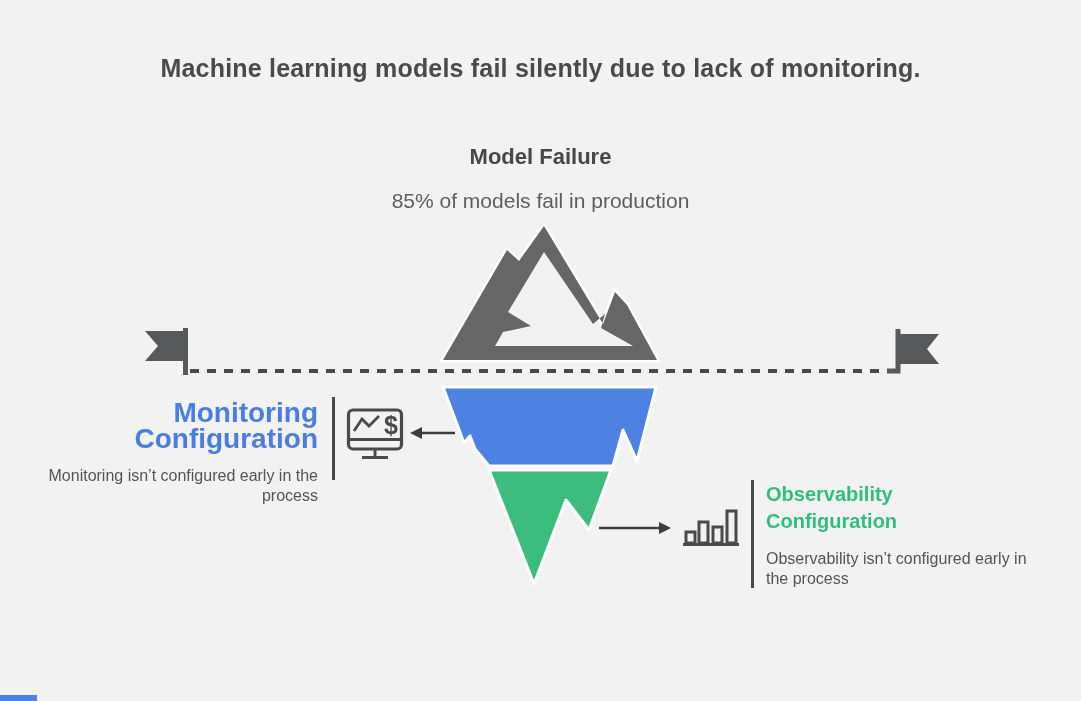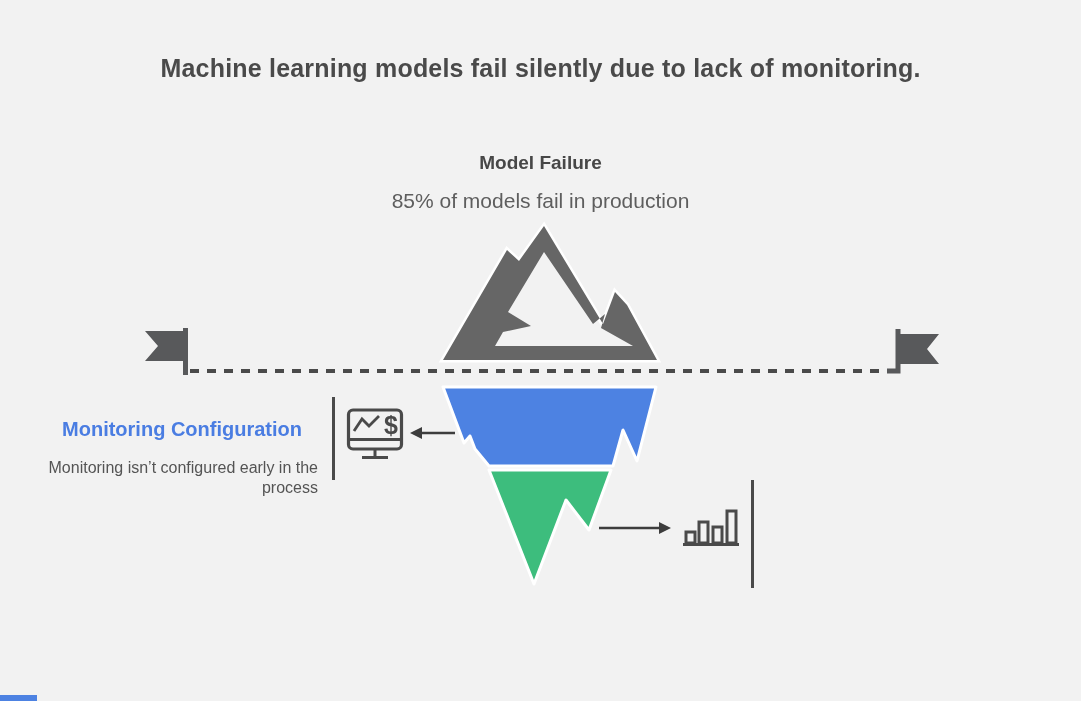--- a/index.html
+++ b/index.html
@@ -1,24 +1,24 @@
 <!DOCTYPE html>
 <html><head>
 <meta charset="utf-8">
 <style>
   html,body{margin:0;padding:0;}
   body{background:#f2f2f2;font-family:"Liberation Sans",sans-serif;}
   .canvas{position:relative;width:1081px;height:701px;background:#f2f2f2;overflow:hidden;}
   .abs{position:absolute;}
   .title{left:0;right:0;top:54px;text-align:center;font-size:25px;font-weight:bold;color:#4a4a4a;letter-spacing:.2px;}
-  .summit-heading{left:0;right:0;top:152px;text-align:center;font-size:19px;font-weight:bold;color:#474747;}
+  .summit-heading{left:0;right:0;top:144px;text-align:center;font-size:22px;font-weight:bold;color:#474747;}
   .summit-sub{left:0;right:0;top:189px;text-align:center;font-size:21px;color:#5e5e5e;}
   .scene{left:0;top:0;}
   .callout-left{left:40px;width:278px;top:400px;text-align:right;}
-  .callout-left h2{margin:16px;font-size:20px;font-weight:bold;color:#4a7de2;line-height:26px;}
+  .callout-left h2{margin:0;font-size:28px;font-weight:bold;color:#4a7de2;line-height:26px;}
   .callout-left p{margin:14px 0 2px 0;font-size:16px;color:#545454;line-height:20px;}
   .callout-right{left:766px;width:280px;top:481px;text-align:left;}
   .callout-right h2{margin:0;width:220px;font-size:20px;font-weight:bold;color:#31bd80;line-height:27px;}
   .callout-right p{margin:14px 0 0 0;font-size:16px;color:#545454;line-height:20px;}
   .divider{width:3px;background:#4a4a4a;}
   .divider-left{left:332px;top:397px;height:83px;}
   .divider-right{left:751px;top:480px;height:108px;}
   .accent-bar{left:0;bottom:0;width:37px;height:6px;background:#4d82e2;}
 </style>
 </head>
@@ -74,20 +74,24 @@
 
   <svg class="abs" style="left:346px;top:406px;" width="58" height="57" viewBox="0 0 58 57">
     <rect x="2.5" y="4" width="53" height="39" rx="4.5" fill="none" stroke-width="3.2" stroke="#4a4a4a"></rect>
     <line x1="3" y1="33.5" x2="55" y2="33.5" stroke-width="2.8" stroke="#4a4a4a"></line>
     <polyline points="8,25 16,13 23,20 33,10" fill="none" stroke-width="2.8" stroke="#4a4a4a"></polyline>
     <text x="38" y="28" font-size="25" font-weight="bold" fill="#4a4a4a">$</text>
     <line x1="29" y1="43" x2="29" y2="50" stroke-width="3" stroke="#4a4a4a"></line>
     <line x1="16" y1="51.5" x2="42" y2="51.5" stroke-width="3" stroke="#4a4a4a"></line>
   </svg>
 
+  <div class="abs callout-right">
+    <h2>Observability Configuration</h2>
+    <p>Observability isn’t configured early in the process</p>
+  </div>
   <div class="abs divider divider-right"></div>
 
   <svg class="abs" style="left:680px;top:505px;" width="62" height="44" viewBox="0 0 62 44">
     <rect x="6" y="27" width="9" height="11" fill="none" stroke-width="3" stroke="#4a4a4a"></rect>
     <rect x="19" y="17" width="9" height="21" fill="none" stroke-width="3" stroke="#4a4a4a"></rect>
     <rect x="33" y="22" width="9" height="16" fill="none" stroke-width="3" stroke="#4a4a4a"></rect>
     <rect x="47" y="6" width="9" height="32" fill="none" stroke-width="3" stroke="#4a4a4a"></rect>
     <line x1="3" y1="39.5" x2="59" y2="39.5" stroke-width="3" stroke="#4a4a4a"></line>
   </svg>
 

